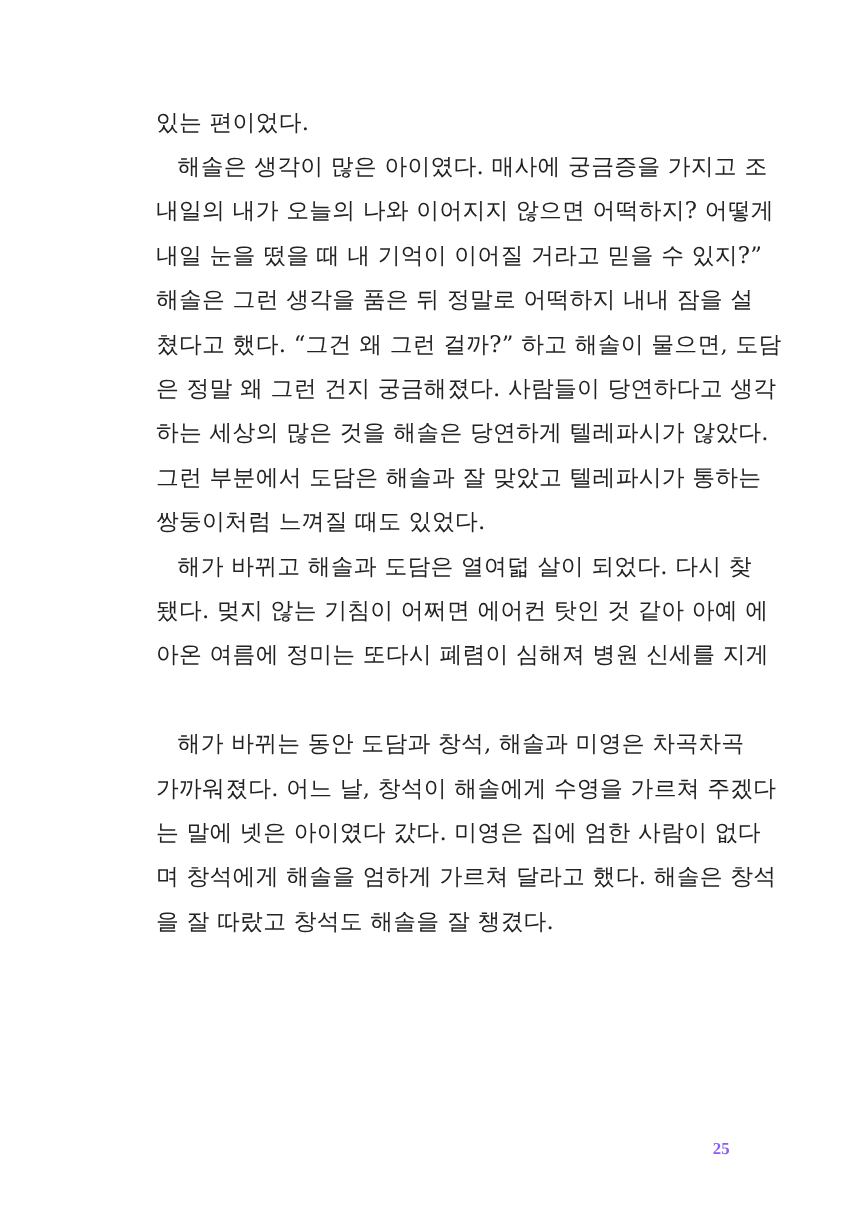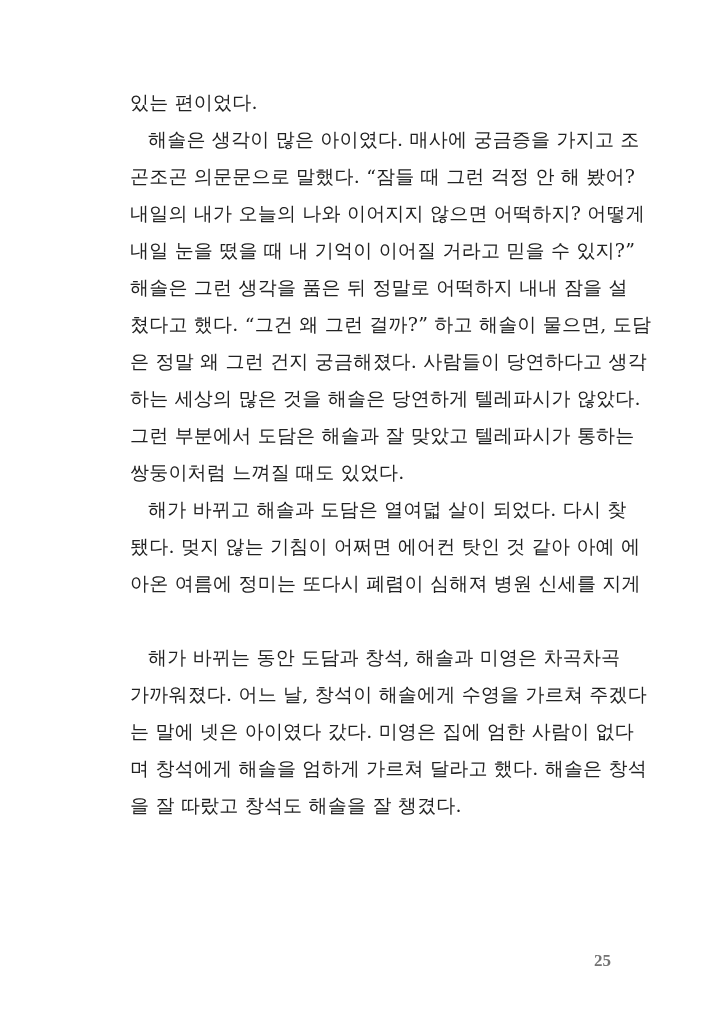--- a/index.html
+++ b/index.html
@@ -44,39 +44,38 @@
   .line.indent {
     padding-left: 18px;
   }
   .gap {
     height: 37px;
   }
   .page-number {
     position: absolute;
     left: 594px;
     top: 951px;
-    font-size: 17px;
+    font-size: 14px;
     font-weight: bold;
     font-family: "Liberation Serif", "DejaVu Serif", serif;
-    color: #737373;
+    color: #8b5cf6;
   }
 </style>
 </head>
 <body>
 
 <div class="page">
   <div class="text-block">
 
     <div class="paragraph">
       <span class="line last">있는 편이었다.</span>
     </div>
 
     <div class="paragraph">
       <span class="line indent">해솔은 생각이 많은 아이였다. 매사에 궁금증을 가지고 조</span>
-      <span class="line">곤조곤 의문문으로 말했다. “잠들 때 그런 걱정 안 해 봤어?</span>
       <span class="line">내일의 내가 오늘의 나와 이어지지 않으면 어떡하지? 어떻게</span>
       <span class="line">내일 눈을 떴을 때 내 기억이 이어질 거라고 믿을 수 있지?”</span>
       <span class="line">해솔은 그런 생각을 품은 뒤 정말로 어떡하지 내내 잠을 설</span>
       <span class="line">쳤다고 했다. “그건 왜 그런 걸까?” 하고 해솔이 물으면, 도담</span>
       <span class="line">은 정말 왜 그런 건지 궁금해졌다. 사람들이 당연하다고 생각</span>
       <span class="line">하는 세상의 많은 것을 해솔은 당연하게 텔레파시가 않았다.</span>
       <span class="line">그런 부분에서 도담은 해솔과 잘 맞았고 텔레파시가 통하는</span>
       <span class="line last">쌍둥이처럼 느껴질 때도 있었다.</span>
     </div>
 

